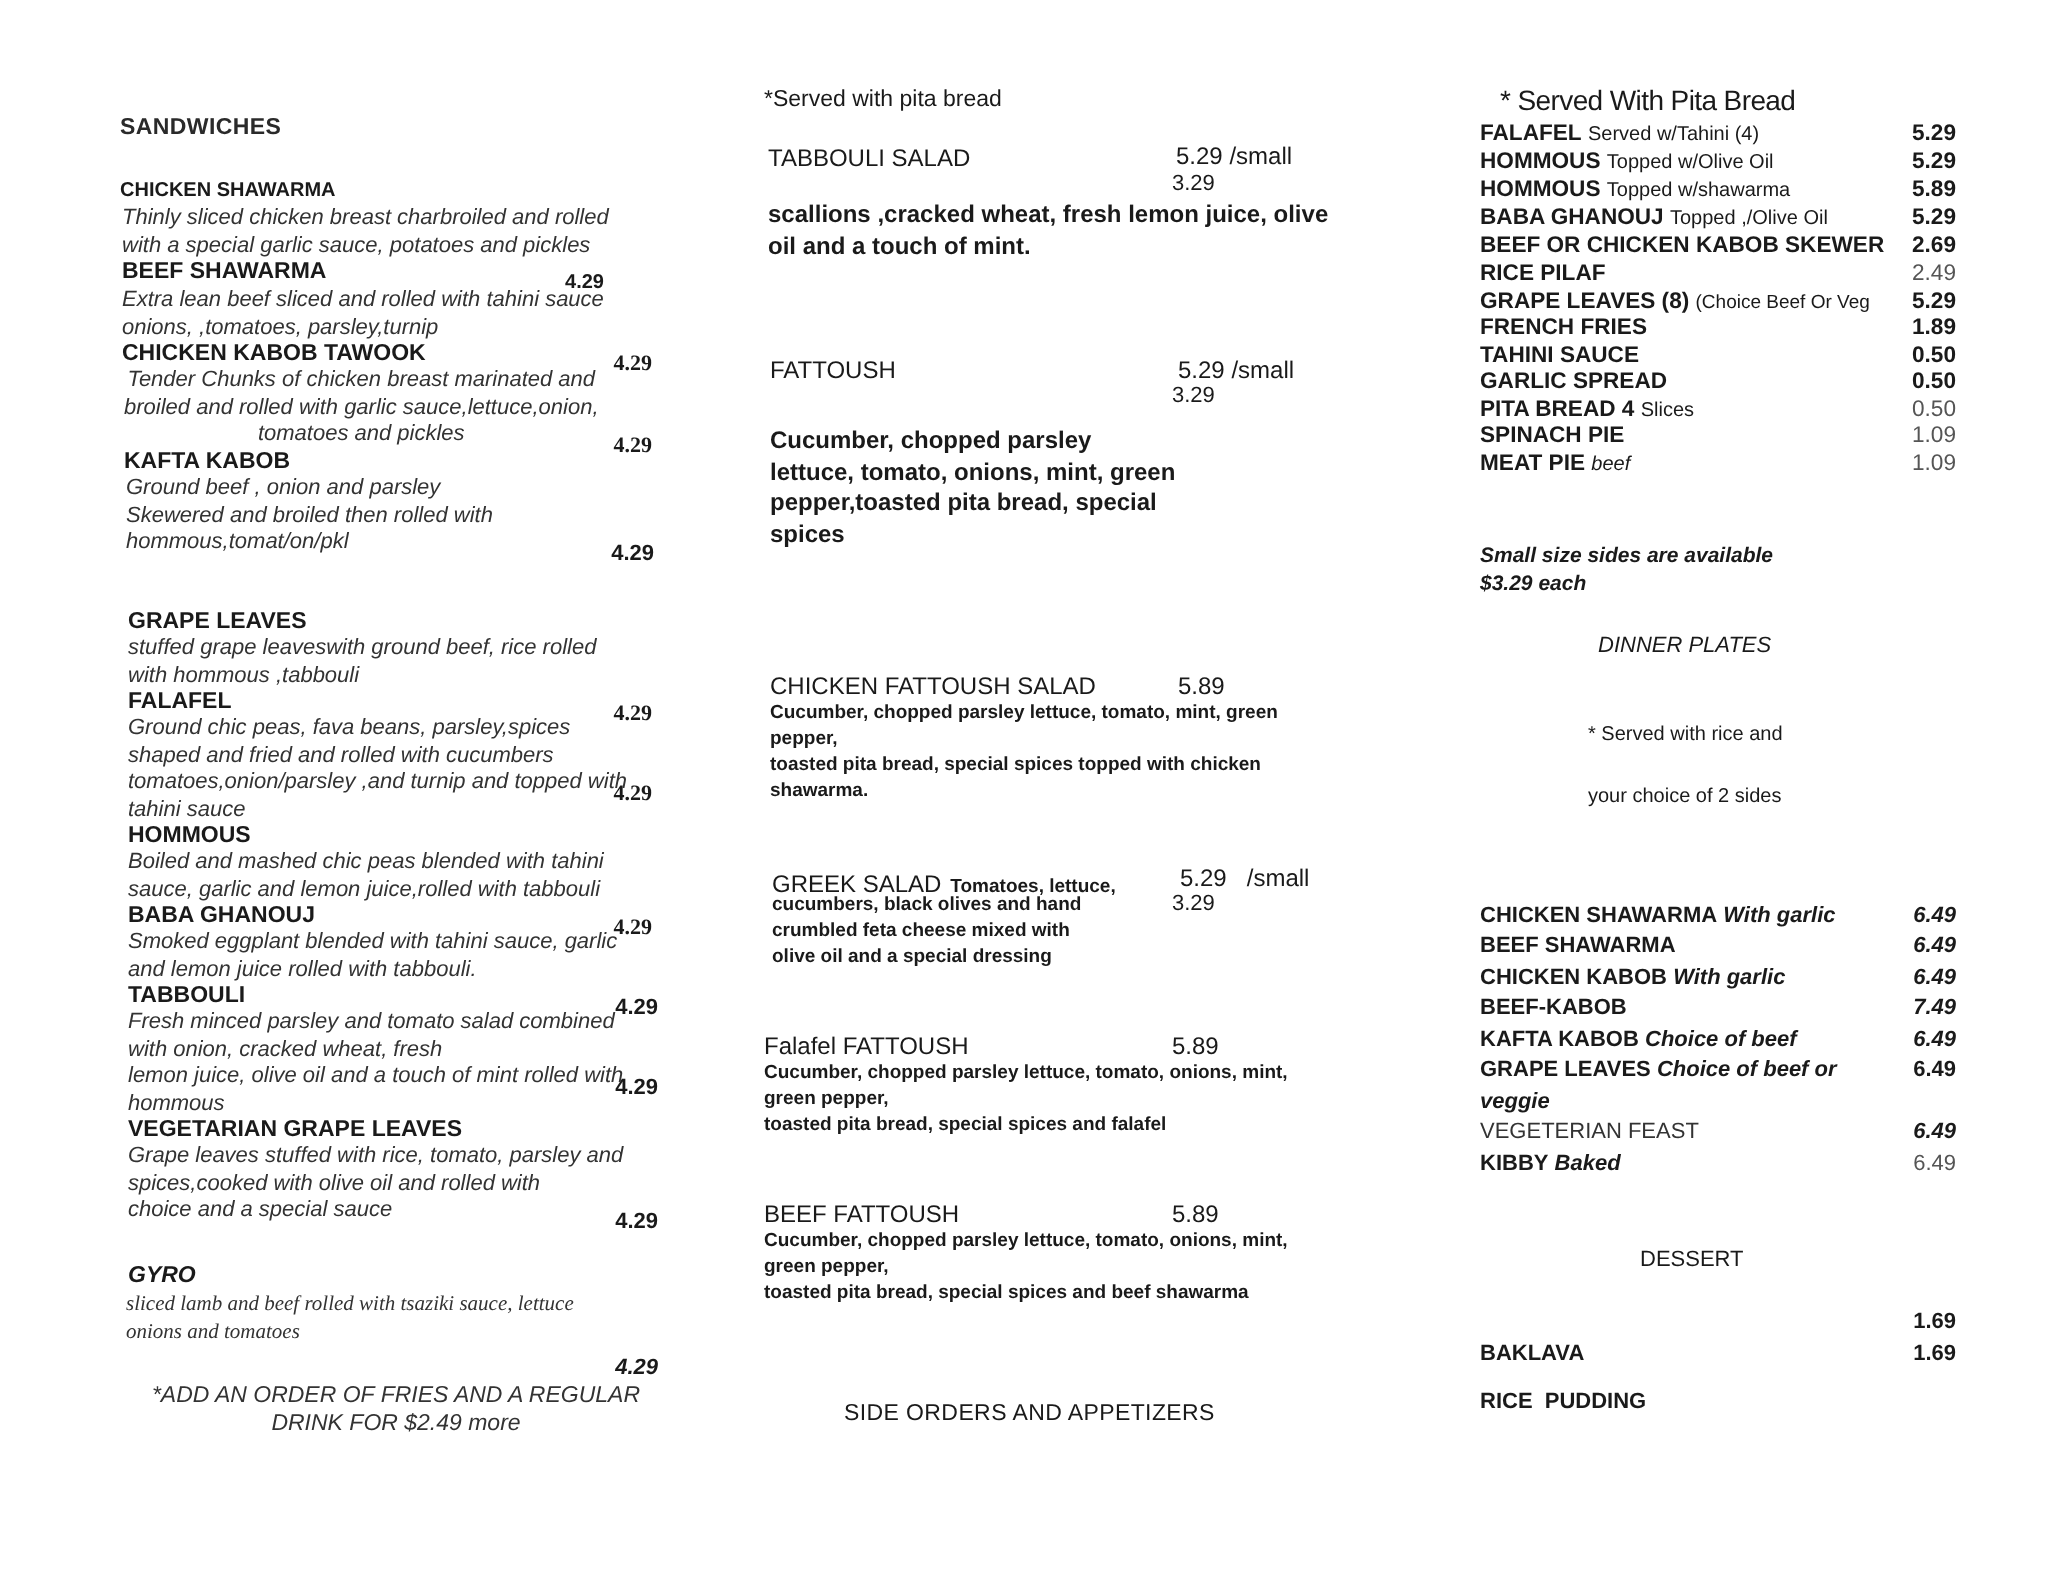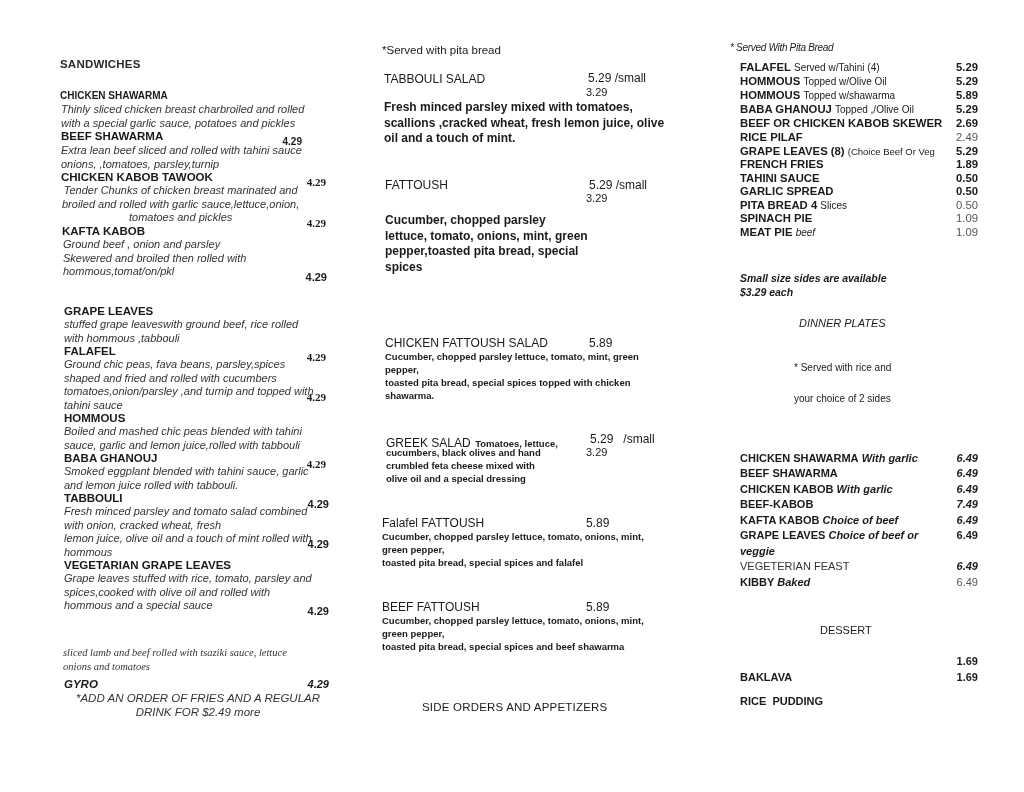--- a/index.html
+++ b/index.html
@@ -116,24 +116,24 @@
     <div>hommous</div>
   </div>
 
   <div class="row" style="left:64px;top:559px;width:265px;">
     <span class="l-name">VEGETARIAN GRAPE LEAVES</span>
     <span class="l-price">4.29</span>
   </div>
   <div class="abs l-desc" style="left:64px;top:572px;">
     <div>Grape leaves stuffed with rice, tomato, parsley and</div>
     <div>spices,cooked with olive oil and rolled with</div>
-    <div>hommous and a special sauce</div>
-  </div>
-
-  <div class="row" style="left:64px;top:632px;width:265px;align-items:flex-end;">
+    <div>choice and a special sauce</div>
+  </div>
+
+  <div class="row" style="left:64px;top:632px;width:265px;">
     <span class="l-name i">GYRO</span>
     <span class="l-price i">4.29</span>
   </div>
   <div class="abs serif i" style="left:63px;top:646px;font-size:10.5px;line-height:13.5px;color:#333;">
     <div>sliced lamb and beef  rolled with tsaziki sauce, lettuce</div>
     <div>onions and tomatoes</div>
   </div>
 
   <div class="abs i" style="left:62px;top:691px;width:272px;text-align:center;font-size:11.5px;line-height:14px;color:#333;">
     <div>*ADD AN ORDER OF FRIES AND A REGULAR</div>
@@ -141,21 +141,20 @@
   </div>
 </div>
 
 <div>
   <div class="abs" style="left:382px;top:44px;font-size:11.5px;">*Served with pita bread</div>
 
   <div class="abs m-name" style="left:384px;top:72px;">TABBOULI SALAD</div>
   <div class="abs m-name" style="left:588px;top:71px;">5.29 /small</div>
   <div class="abs" style="left:586px;top:86px;font-size:11px;">3.29</div>
   <div class="abs m-desc-big" style="left:384px;top:100px;">
-    <div>Fresh minced parsley mixed with tomatoes,</div>
     <div>scallions  ,cracked wheat, fresh lemon juice, olive</div>
     <div>oil and a touch of mint.</div>
   </div>
 
   <div class="abs m-name" style="left:385px;top:178px;">FATTOUSH</div>
   <div class="abs m-name" style="left:589px;top:178px;">5.29 /small</div>
   <div class="abs" style="left:586px;top:192px;font-size:11px;">3.29</div>
   <div class="abs m-desc-big" style="left:385px;top:213px;">
     <div>Cucumber, chopped parsley</div>
     <div>lettuce, tomato, onions, mint, green</div>
@@ -197,21 +196,21 @@
   <div class="abs m-desc" style="left:382px;top:614px;">
     <div>Cucumber, chopped parsley lettuce, tomato, onions, mint,</div>
     <div>green pepper,</div>
     <div>toasted  pita bread, special spices and beef shawarma</div>
   </div>
 
   <div class="abs" style="left:422px;top:701px;font-size:11.5px;letter-spacing:0.2px;">SIDE ORDERS AND APPETIZERS</div>
 </div>
 
 <div>
-  <div class="abs" style="left:730px;top:42px;font-size:10px;letter-spacing:-0.3px;font-style:italic;">* Served With Pita Bread</div>
+  <div class="abs" style="left:750px;top:42px;font-size:14px;letter-spacing:-0.3px;">* Served With Pita Bread</div>
 
   <div class="r-row" style="top:61px;gap:12px;">
     <span><span class="r-name">FALAFEL</span> <span class="r-sub">Served w/Tahini (4)</span></span>
     <span class="b">5.29</span>
   </div>
   <div class="r-row" style="top:75px;">
     <span><span class="r-name">HOMMOUS</span> <span class="r-sub">Topped w/Olive Oil</span></span>
     <span class="b">5.29</span>
   </div>
   <div class="r-row" style="top:89px;">

